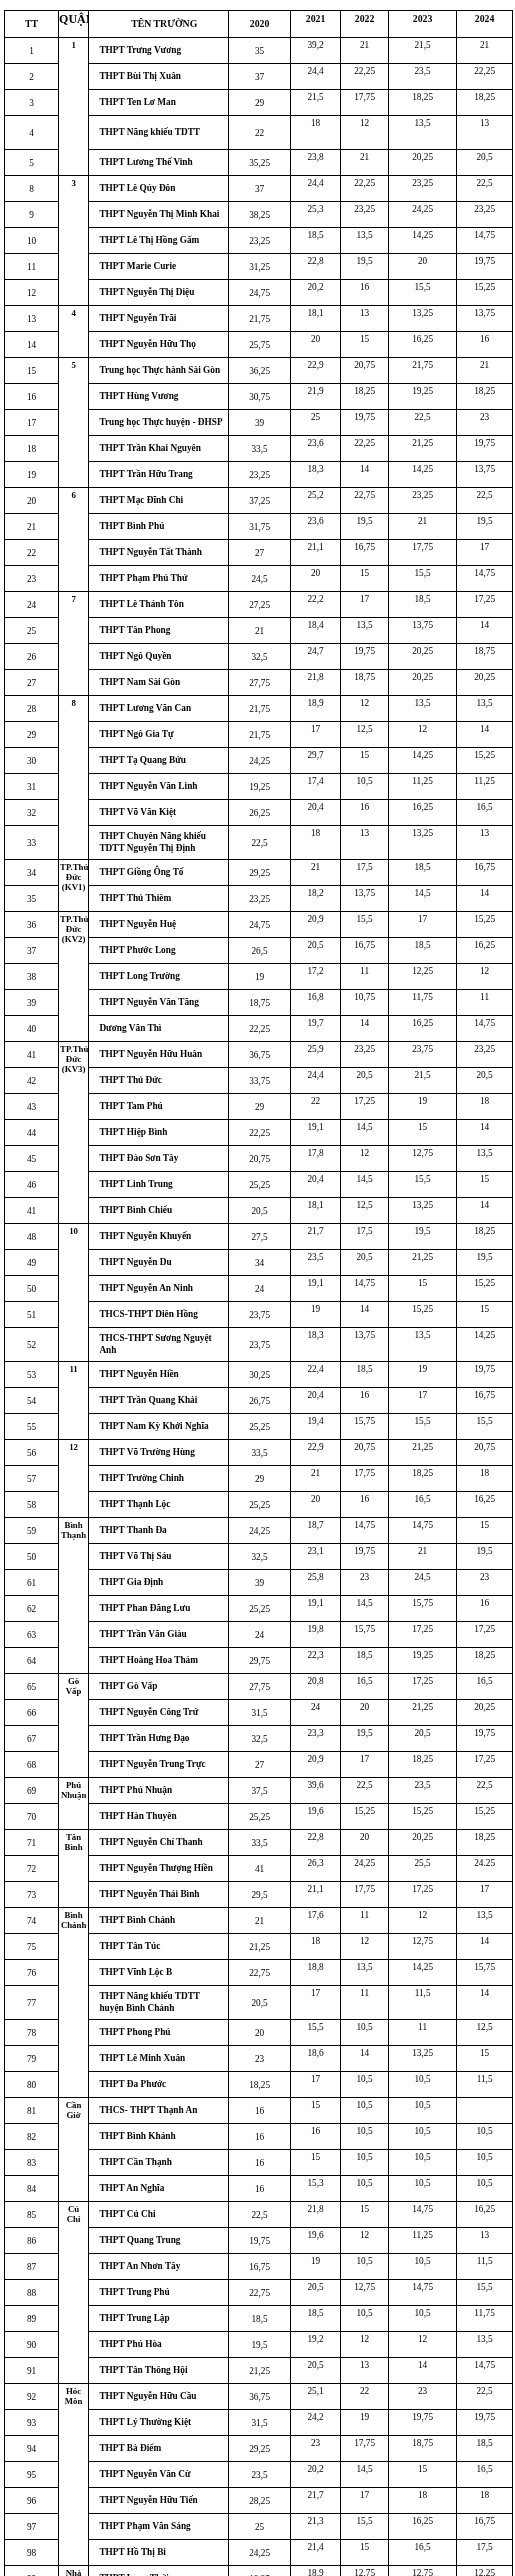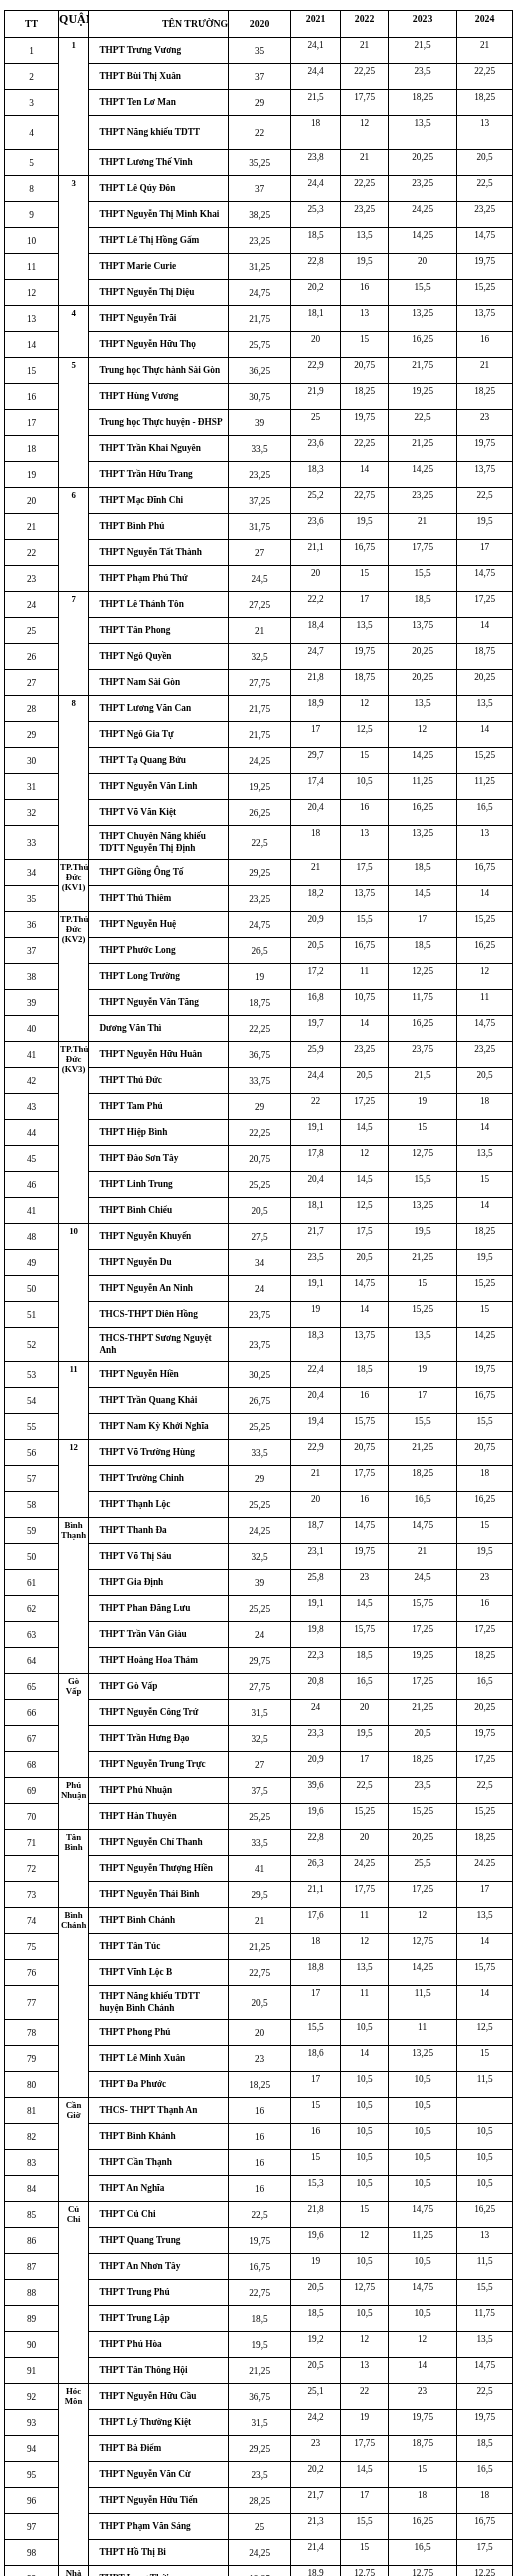--- a/index.html
+++ b/index.html
@@ -4,21 +4,21 @@
 <style>
   *{box-sizing:border-box;}
   body{margin:0;background:#fff;}
   .page{position:relative;width:515px;height:2877px;overflow:hidden;background:#fff;
         font-family:"Liberation Serif","DejaVu Serif",serif;color:#000;}
   table.scores{border-collapse:collapse;table-layout:fixed;width:509px;margin:10.3px 0 0 4.1px;}
   .scores th,.scores td{border:0.5px solid #000;overflow:hidden;}
   thead tr{height:27px;}
   th{font-size:9.8px;font-weight:bold;vertical-align:top;text-align:center;padding:7.2px 0 0 0;}
   th.h-dist{padding-top:1px;font-size:12px;}
-  th.h-name{text-align:right;padding-left:11.3px;}
+  th.h-name{text-align:center;padding-left:11.3px;}
   th.h-yr{padding-top:2.1px;}
   tbody tr{height:26px;}
   tbody tr.tall{height:34px;}
   td.tt{text-align:center;font-size:9.3px;vertical-align:middle;}
   td.dist{text-align:center;font-size:8.8px;font-weight:bold;vertical-align:top;padding-top:1.5px;line-height:1.15;}
   td.school{font-size:9.3px;font-weight:bold;text-align:left;padding:1px 3.1px 1px 10.3px;vertical-align:middle;line-height:1.25;}
   td.score{text-align:center;font-size:9.3px;}
   td.y0{vertical-align:middle;}
   td.yt{vertical-align:top;padding-top:2.1px;}
 </style>
@@ -48,21 +48,21 @@
         <th class="h-yr">2023</th>
         <th class="h-yr">2024</th>
       </tr>
     </thead>
     <tbody id="tbody">
         <tr>
           <td class="tt">1</td>
           <td class="dist" rowspan="5">1</td>
           <td class="school">THPT Trưng Vương</td>
           <td class="score y0">35</td>
-          <td class="score yt">24,1</td>
+          <td class="score yt">39,2</td>
           <td class="score yt">21</td>
           <td class="score yt">21,5</td>
           <td class="score yt">21</td>
         </tr>
         <tr>
           <td class="tt">2</td>
           <td class="school">THPT Bùi Thị Xuân</td>
           <td class="score y0">37</td>
           <td class="score yt">24,4</td>
           <td class="score yt">22,25</td>

